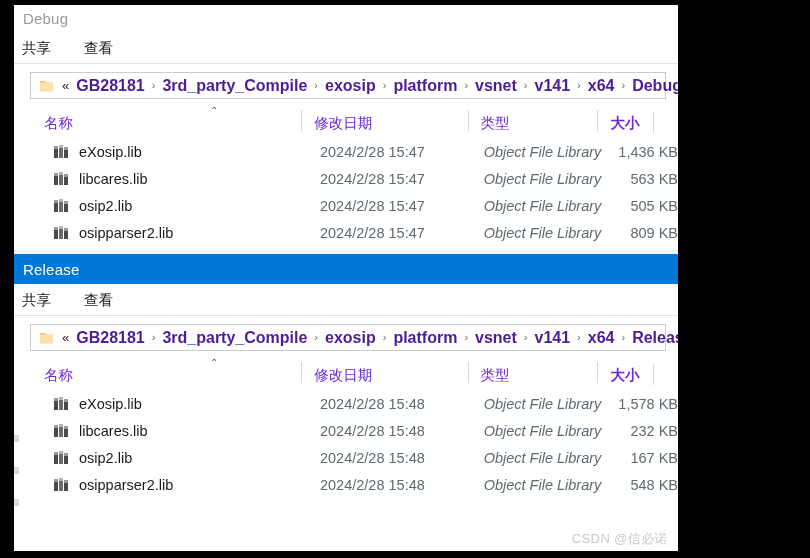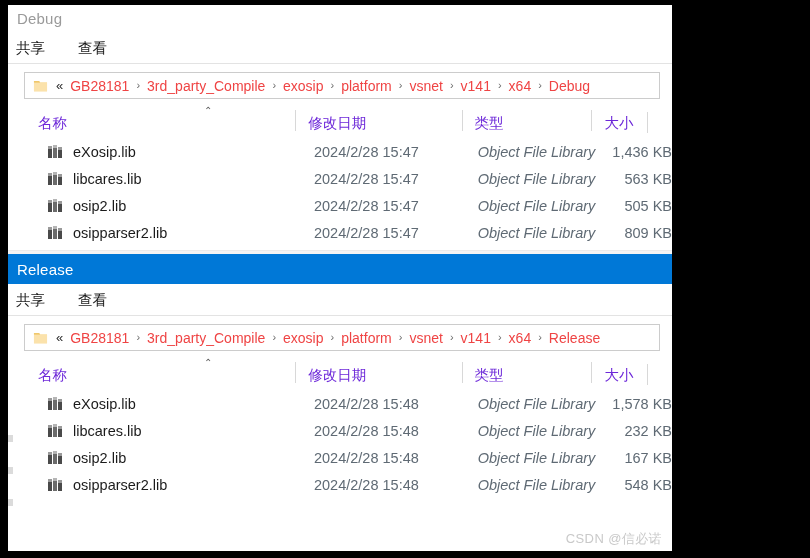--- a/index.html
+++ b/index.html
@@ -11,20 +11,21 @@
     font-family: "Liberation Sans", "DejaVu Sans", sans-serif;
     overflow: hidden;
   }
 
   .screen {
     position: relative;
     width: 680px;
     height: 558px;
     background: #000000;
     padding: 5px 8px 7px 8px;
+    margin-left: 6px;
   }
 
   .stack {
     position: relative;
     width: 100%;
     height: 100%;
     background: #ffffff;
     overflow: hidden;
   }
 
@@ -96,25 +97,26 @@
     margin-right: 8px;
     flex: 0 0 auto;
   }
   .chev-back {
     color: #2b2b2b;
     font-size: 13px;
     margin-right: 7px;
     line-height: 1;
   }
   .crumb {
-    font-size: 14px;
-    color: #ef4444;
+    font-size: 16px;
+    color: #4c1d95;
     white-space: nowrap;
     cursor: default;
     line-height: 1;
+    font-weight: bold;
   }
   .crumb-sep {
     color: #6a6a6a;
     font-size: 11px;
     margin: 0 7px;
     line-height: 1;
     flex: 0 0 auto;
   }
 
   
@@ -137,21 +139,21 @@
     position: absolute;
     left: -13px;
     top: -4px;
     height: 21px;
     width: 1px;
     background: #d8d8d8;
   }
   .c-name { width: 312px; }
   .c-date { width: 192px; }
   .c-type { width: 150px; }
-  .c-size { width: 78px; }
+  .c-size { width: 78px; font-weight: bold; }
   .tail-div {
     position: absolute;
     right: 24px;
     top: 4px;
     height: 21px;
     width: 1px;
     background: #d8d8d8;
   }
   .sort-mark {
     position: absolute;

